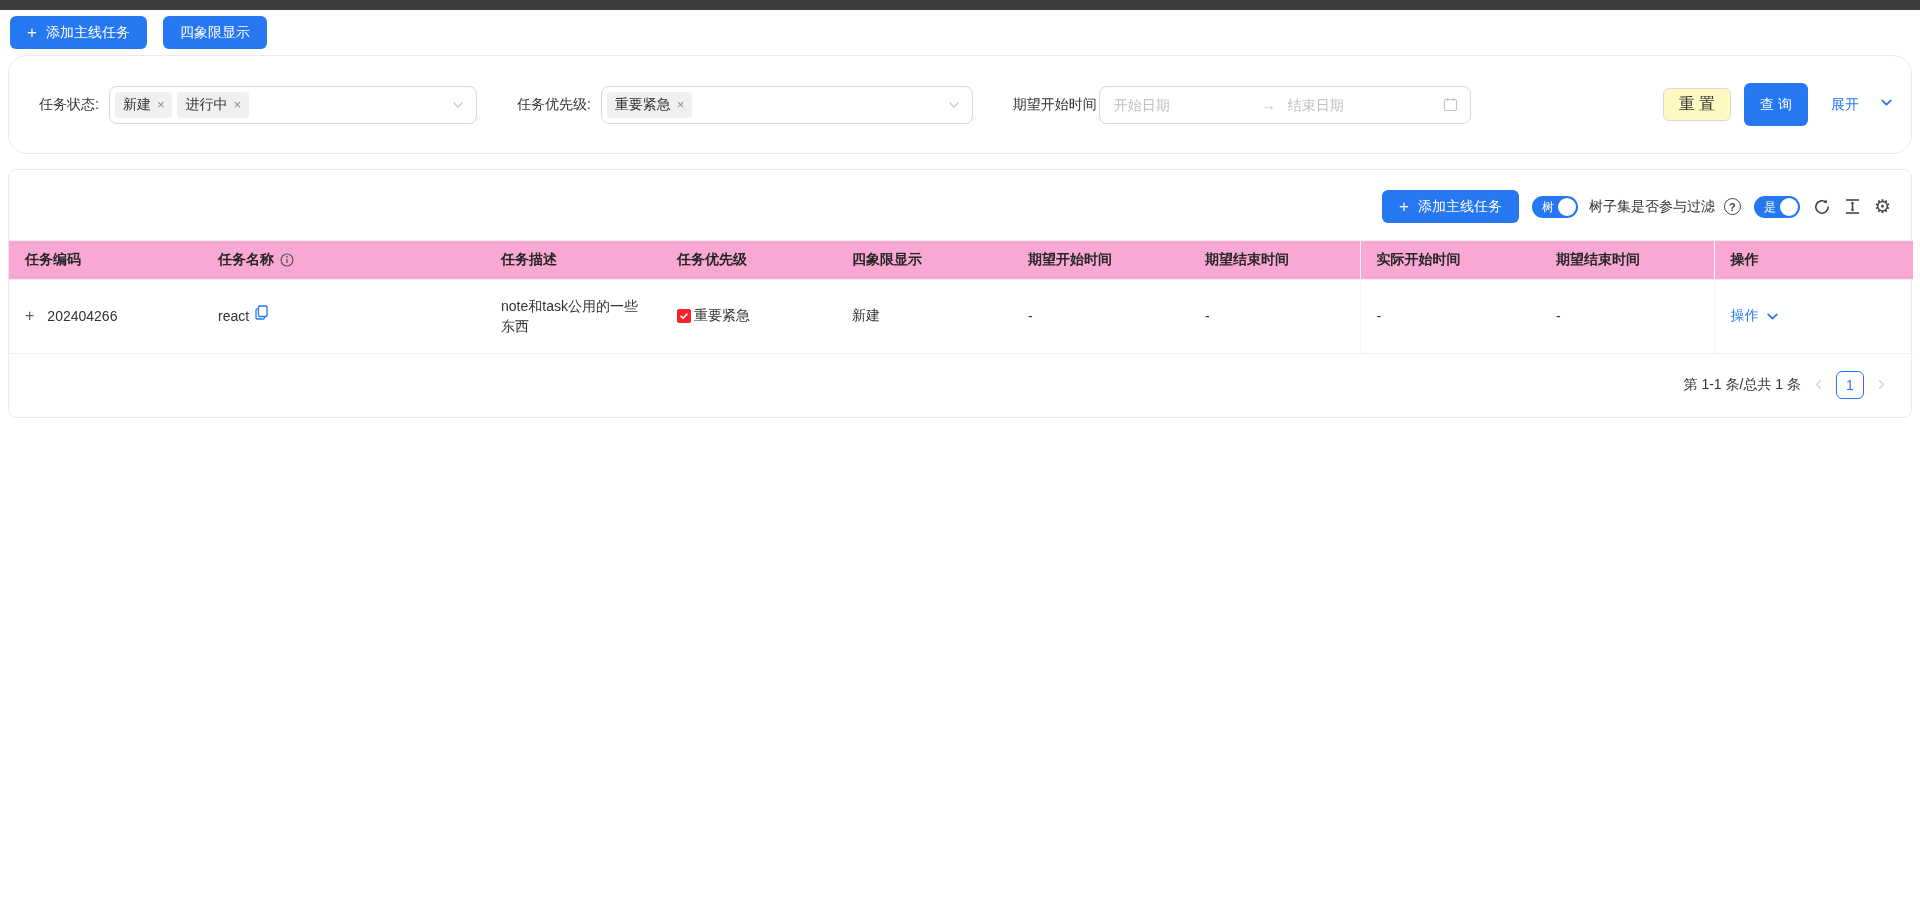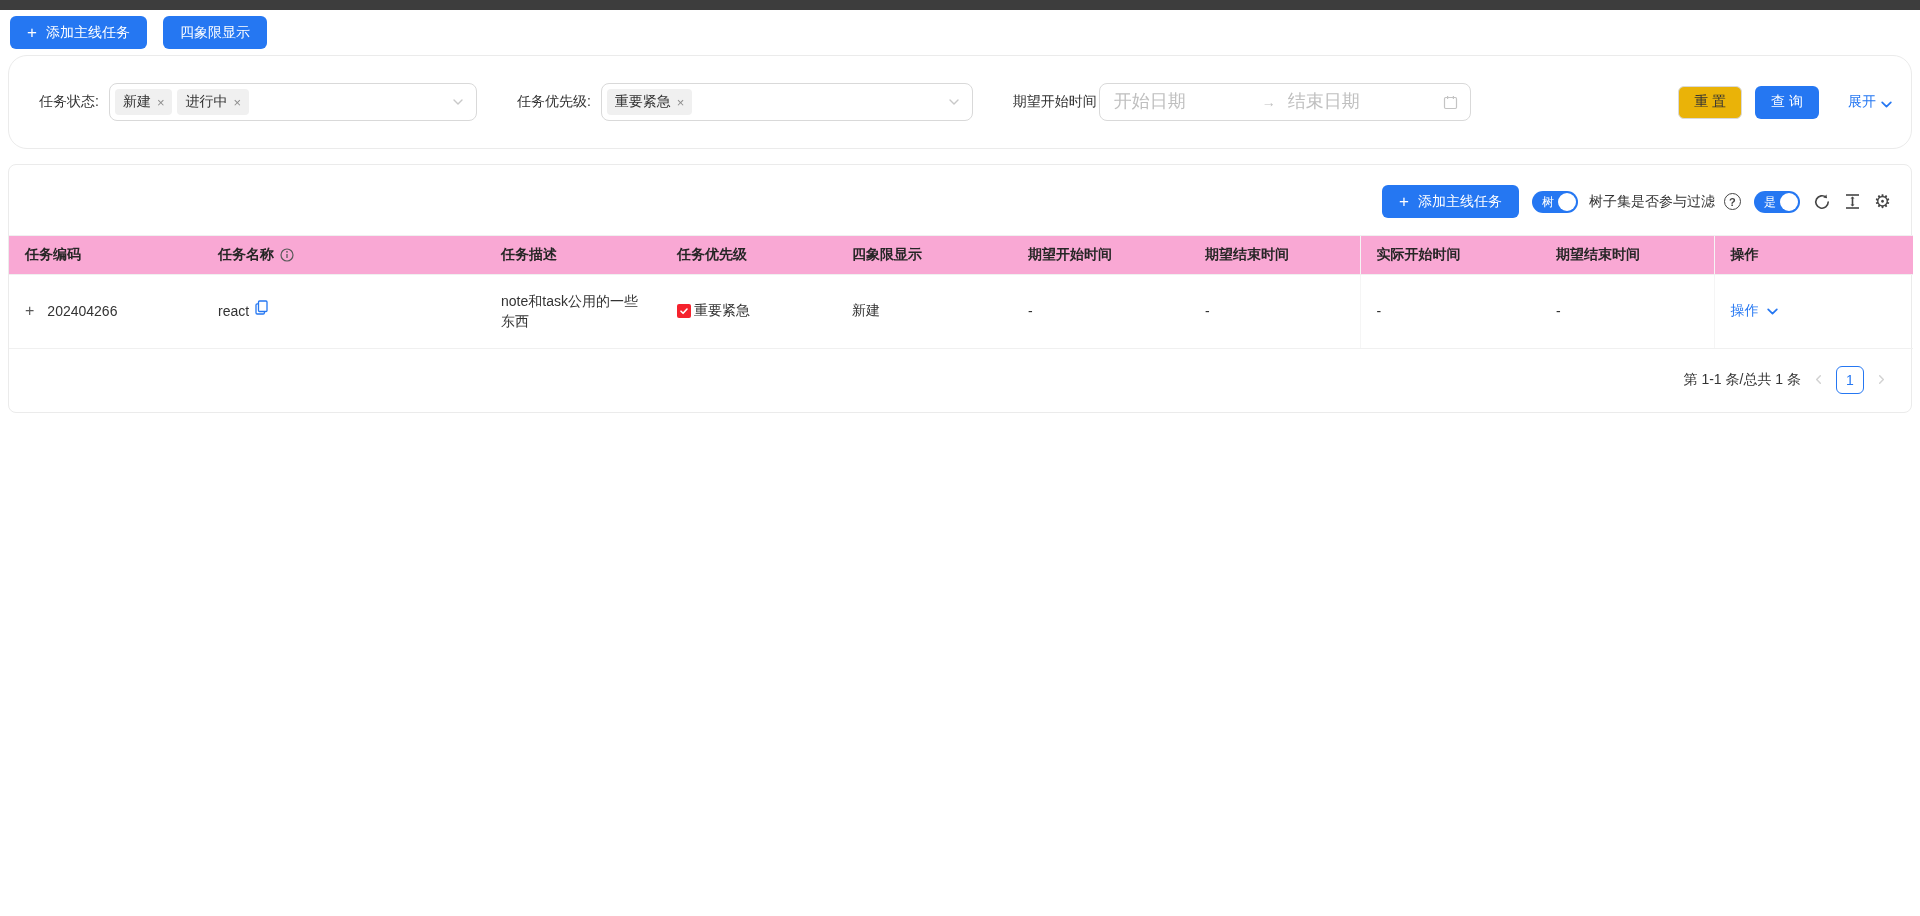--- a/index.html
+++ b/index.html
@@ -48,35 +48,35 @@
     display:inline-flex;align-items:center;gap:6px;height:26px;padding:0 8px;
     background:#f0f0f0;border-radius:4px;font-size:14px;color:var(--text);
   }
   .tag .close{color:#8c8c8c;font-size:13px;line-height:1;cursor:pointer}
   .chev{color:#c8c8c8;margin-left:auto;display:inline-flex}
   .date-range{
     width:372px;height:38px;border:1px solid var(--input-border);border-radius:8px;
     display:flex;align-items:center;padding:0 12px;background:#fff;margin-left:2px;
   }
   .date-range input{
-    border:none;outline:none;width:128px;font-size:18px;color:var(--text);
-    font-family:Liberation Mono, monospace;background:transparent;
+    border:none;outline:none;width:128px;font-size:14px;color:var(--text);
+    font-family:Liberation Sans, sans-serif;background:transparent;
   }
   .date-range input::placeholder{color:var(--muted)}
   .range-arrow{color:var(--muted);margin:0 10px 0 22px;font-size:14px}
   .calendar-wrap{margin-left:auto;color:#c4c4c4;display:inline-flex}
   .filter-right{margin-left:auto;display:flex;align-items:center;gap:13px}
   .btn-default{
     height:33px;padding:0 15px;border:1px solid var(--input-border);border-radius:6px;
-    background:#eab308;color:var(--text);font-size:14px;cursor:pointer;font-family:inherit;
-  }
-  .btn-search{height:33px;padding:0 16px;gap:0}
+    background:#fef9c3;color:var(--text);font-size:16px;cursor:pointer;font-family:inherit;
+  }
+  .btn-search{height:43px;padding:0 16px;gap:0}
   .link-expand{
-    color:var(--primary);display:inline-flex;align-items:flex-end;gap:4px;
-    cursor:pointer;margin-left:16px;white-space:nowrap;
+    color:var(--primary);display:inline-flex;align-items:flex-start;gap:21px;
+    cursor:pointer;margin-left:10px;white-space:nowrap;
   }
   .link-expand .chev2{display:inline-flex;color:var(--primary)}
 
   
   .table-card{
     margin:15px 8px 0;border:1px solid var(--border);border-radius:8px;
     background:#fff;padding:20px 0 18px;
   }
   .toolbar{
     display:flex;align-items:center;justify-content:flex-end;gap:13px;

